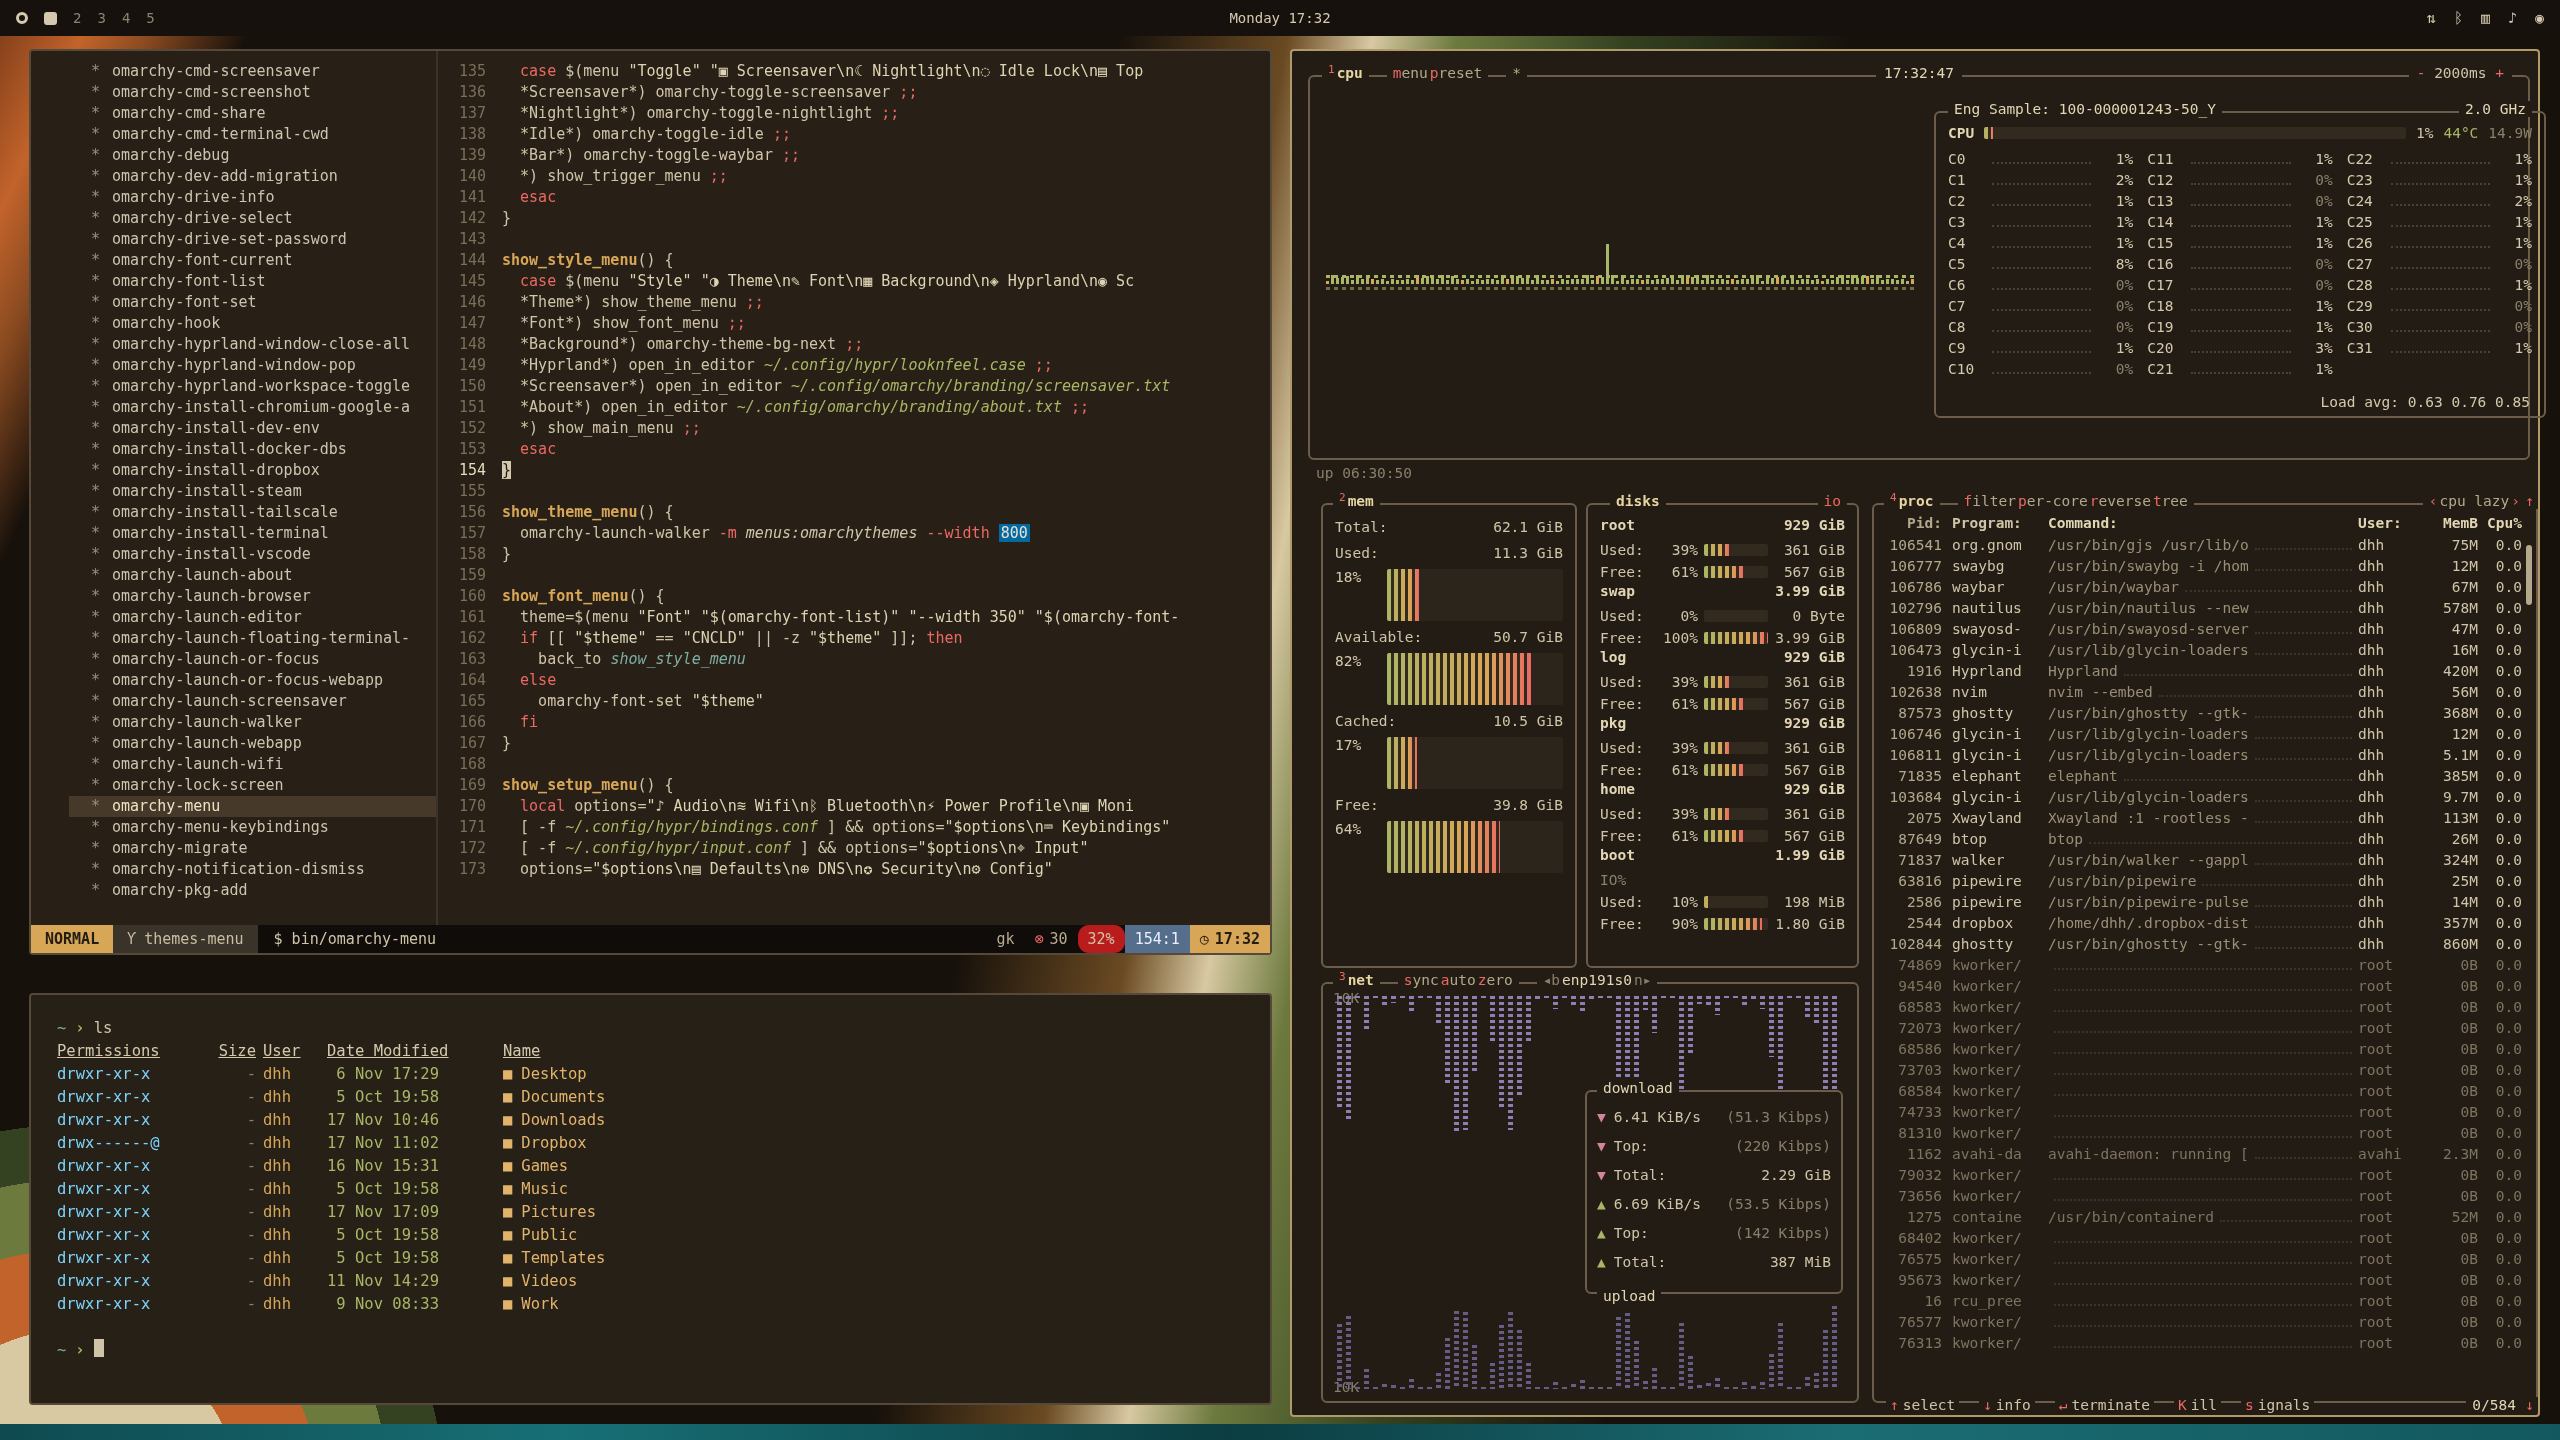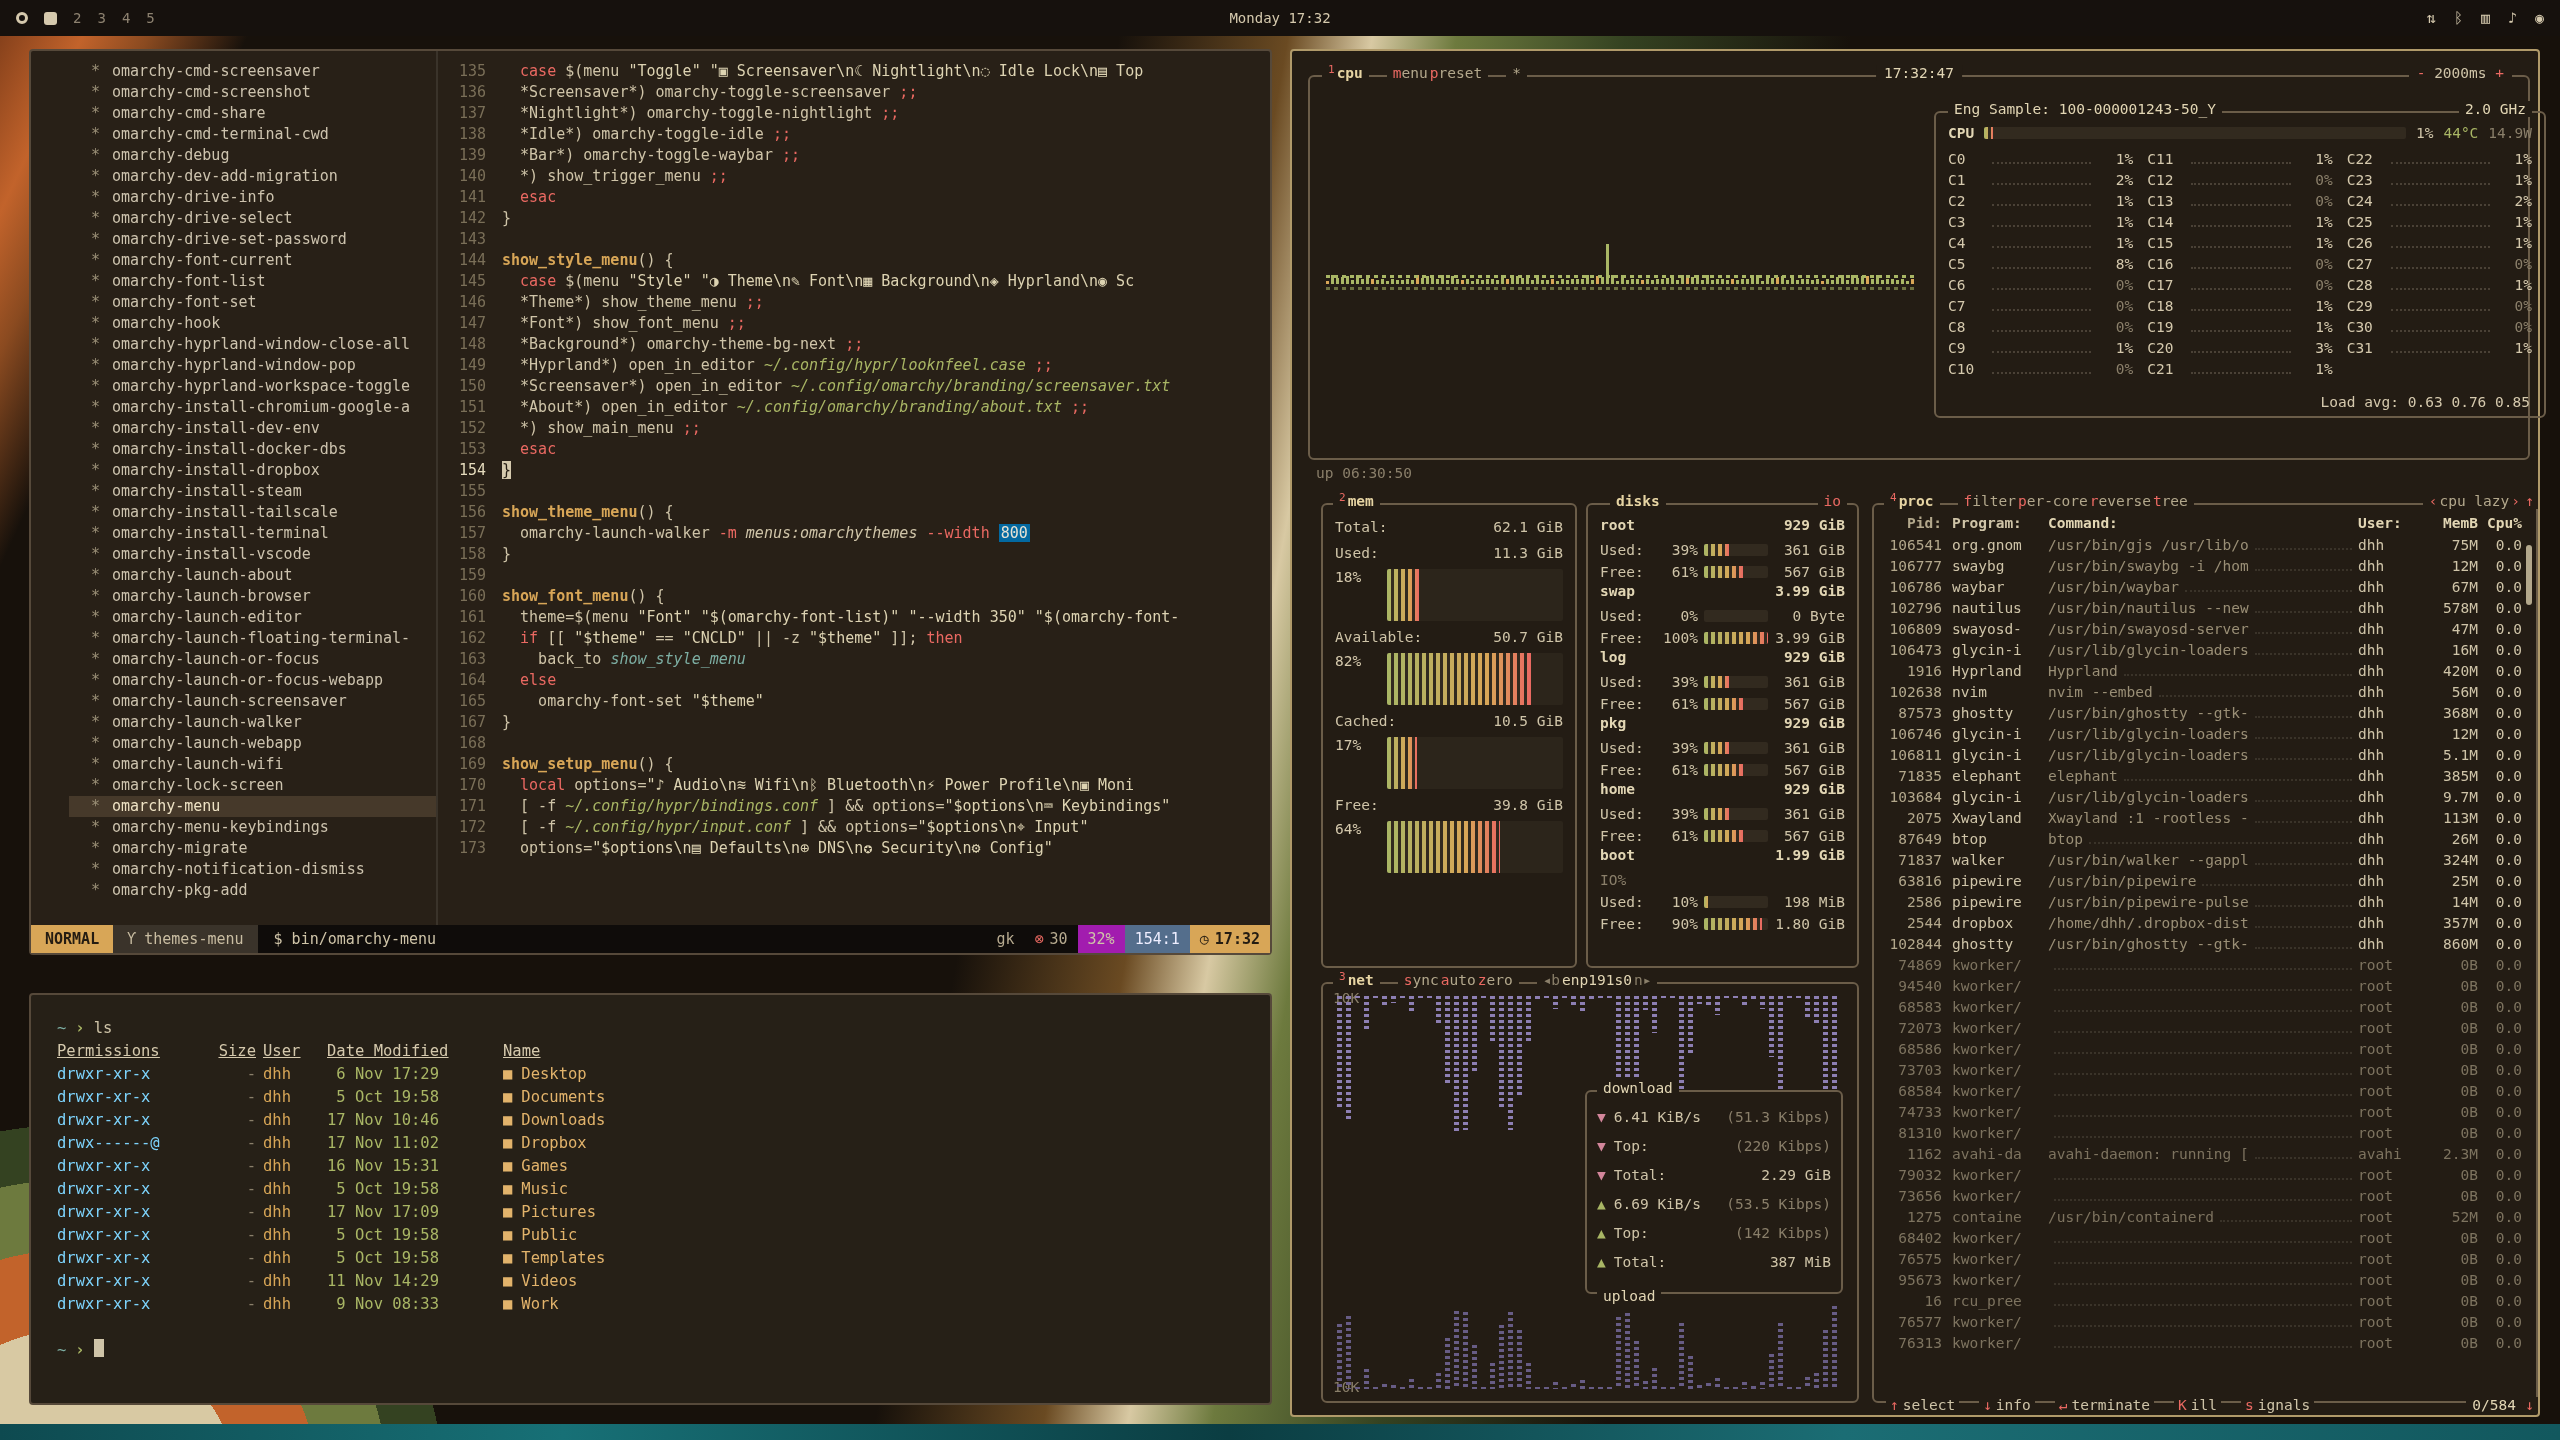--- a/index.html
+++ b/index.html
@@ -48,21 +48,21 @@
   .tk-nh { color:#e8e2d4; background:#0369a1; padding:0 2px; }
   .tk-cur { background:#d5c9ad; color:#241c12; }
 
   .statusline { height:28px; background:#0f0c0a; display:flex; align-items:center; font-size:15px; color:#b7ab90; }
   .sl-mode { background:#d8a657; color:#241c12; font-weight:bold; padding:0 14px; height:100%; display:flex; align-items:center; }
   .sl-branch { background:#3a332a; color:#c9bda2; padding:0 14px; height:100%; display:flex; align-items:center; gap:8px; }
   .sl-file { margin-left:16px; color:#cfc4a8; }
   .sl-spacer { flex:1; }
   .sl-seg { padding:0 10px; height:100%; display:flex; align-items:center; gap:6px; }
   .sl-diag-ico { color:#ea6962; }
-  .sl-pct { background:#a21caf; color:#cfc4a8; }
+  .sl-pct { background:#b91c1c; color:#cfc4a8;border-radius:11px; }
   .sl-pos { background:#546e8c; color:#eef; }
   .sl-time { background:#d8a657; color:#241c12; font-weight:bold; }
 
   
   .win-term { font-size:15.5px; line-height:23px; color:#cfc4a8; }
   .t-row, .t-head { display:flex; white-space:pre; }
   .t-c1 { width:150px; color:#7dd3fc; } .t-c2 { width:56px; text-align:right; color:#8a7f6a; padding-right:7px; }
   .t-c3 { width:64px; color:#d8a657; } .t-c4 { width:176px; color:#a9b665; }
   .t-c5 { color:#e2b36b; display:flex; gap:9px; }
   .t-head span { text-decoration:underline; color:#d5c9ad; }
@@ -208,20 +208,21 @@
           <div class="cl"><span class="ln">156</span><span class="lt"><span class="tk-f">show_theme_menu</span><span class="tk-d">() {</span></span></div>
           <div class="cl"><span class="ln">157</span><span class="lt"><span class="tk-d">  omarchy-launch-walker </span><span class="tk-k">-m</span><span class="tk-d"> </span><span class="tk-i">menus:omarchythemes</span><span class="tk-d"> </span><span class="tk-k">--width</span><span class="tk-d"> </span><span class="tk-nh">800</span></span></div>
           <div class="cl"><span class="ln">158</span><span class="lt"><span class="tk-d">}</span></span></div>
           <div class="cl"><span class="ln">159</span><span class="lt">&nbsp;</span></div>
           <div class="cl"><span class="ln">160</span><span class="lt"><span class="tk-f">show_font_menu</span><span class="tk-d">() {</span></span></div>
           <div class="cl"><span class="ln">161</span><span class="lt"><span class="tk-d">  theme=$(menu </span><span class="tk-s">"Font" "$(omarchy-font-list)" "--width 350" "$(omarchy-font-</span></span></div>
           <div class="cl"><span class="ln">162</span><span class="lt"><span class="tk-d">  </span><span class="tk-k">if</span><span class="tk-d"> [[ </span><span class="tk-s">"$theme"</span><span class="tk-d"> == </span><span class="tk-s">"CNCLD"</span><span class="tk-d"> || -z </span><span class="tk-s">"$theme"</span><span class="tk-d"> ]]; </span><span class="tk-k">then</span></span></div>
           <div class="cl"><span class="ln">163</span><span class="lt"><span class="tk-d">    back_to </span><span class="tk-b">show_style_menu</span></span></div>
           <div class="cl"><span class="ln">164</span><span class="lt"><span class="tk-d">  </span><span class="tk-k">else</span></span></div>
           <div class="cl"><span class="ln">165</span><span class="lt"><span class="tk-d">    omarchy-font-set </span><span class="tk-s">"$theme"</span></span></div>
+          <div class="cl"><span class="ln">166</span><span class="lt"><span class="tk-d">  </span><span class="tk-k">fi</span></span></div>
           <div class="cl"><span class="ln">167</span><span class="lt"><span class="tk-d">}</span></span></div>
           <div class="cl"><span class="ln">168</span><span class="lt">&nbsp;</span></div>
           <div class="cl"><span class="ln">169</span><span class="lt"><span class="tk-f">show_setup_menu</span><span class="tk-d">() {</span></span></div>
           <div class="cl"><span class="ln">170</span><span class="lt"><span class="tk-d">  </span><span class="tk-k">local</span><span class="tk-d"> options=</span><span class="tk-s">"♪ Audio\n≋ Wifi\nᛒ Bluetooth\n⚡ Power Profile\n▣ Moni</span></span></div>
           <div class="cl"><span class="ln">171</span><span class="lt"><span class="tk-d">  [ -f </span><span class="tk-p">~/.config/hypr/bindings.conf</span><span class="tk-d"> ] &amp;&amp; options=</span><span class="tk-s">"$options\n⌨ Keybindings"</span></span></div>
           <div class="cl"><span class="ln">172</span><span class="lt"><span class="tk-d">  [ -f </span><span class="tk-p">~/.config/hypr/input.conf</span><span class="tk-d"> ] &amp;&amp; options=</span><span class="tk-s">"$options\n⌖ Input"</span></span></div>
           <div class="cl"><span class="ln">173</span><span class="lt"><span class="tk-d">  options=</span><span class="tk-s">"$options\n▤ Defaults\n⊕ DNS\n✪ Security\n⚙ Config"</span></span></div>
         </div>
     </div>
   </div>

